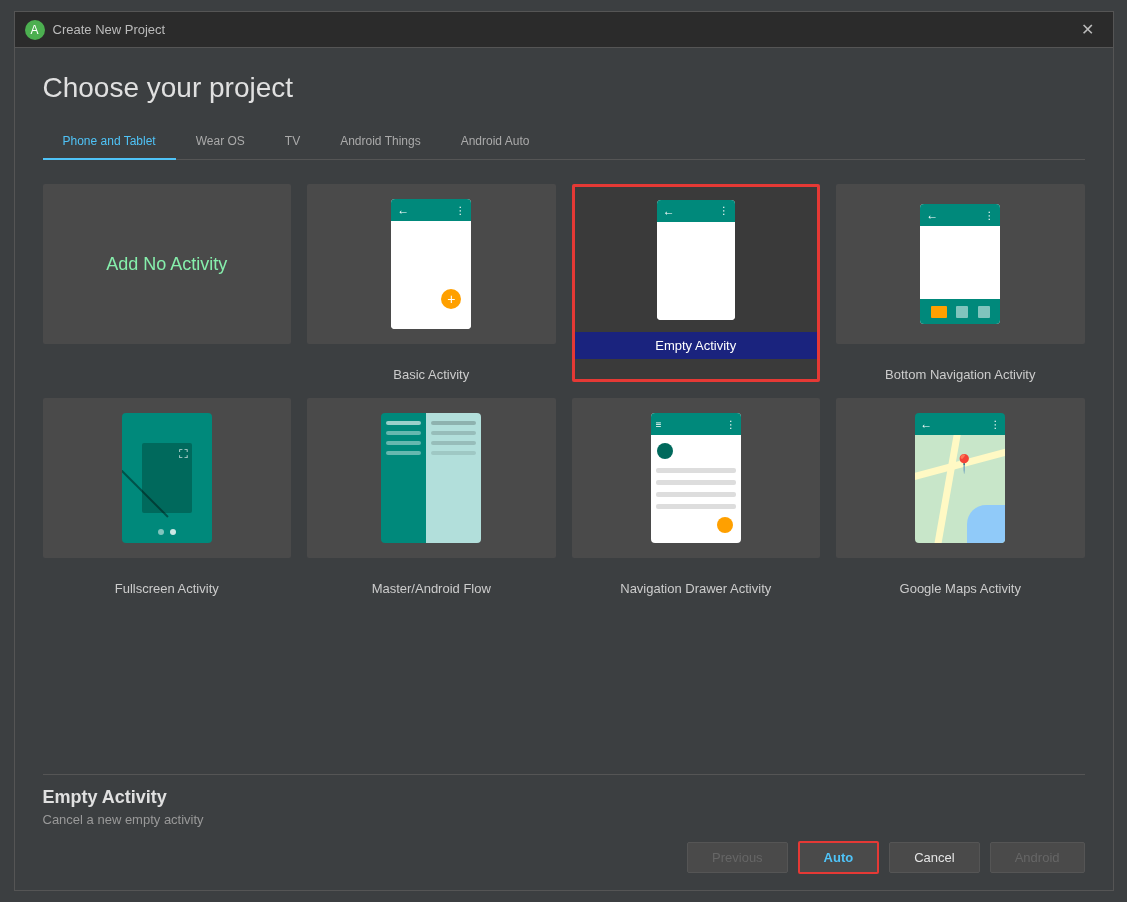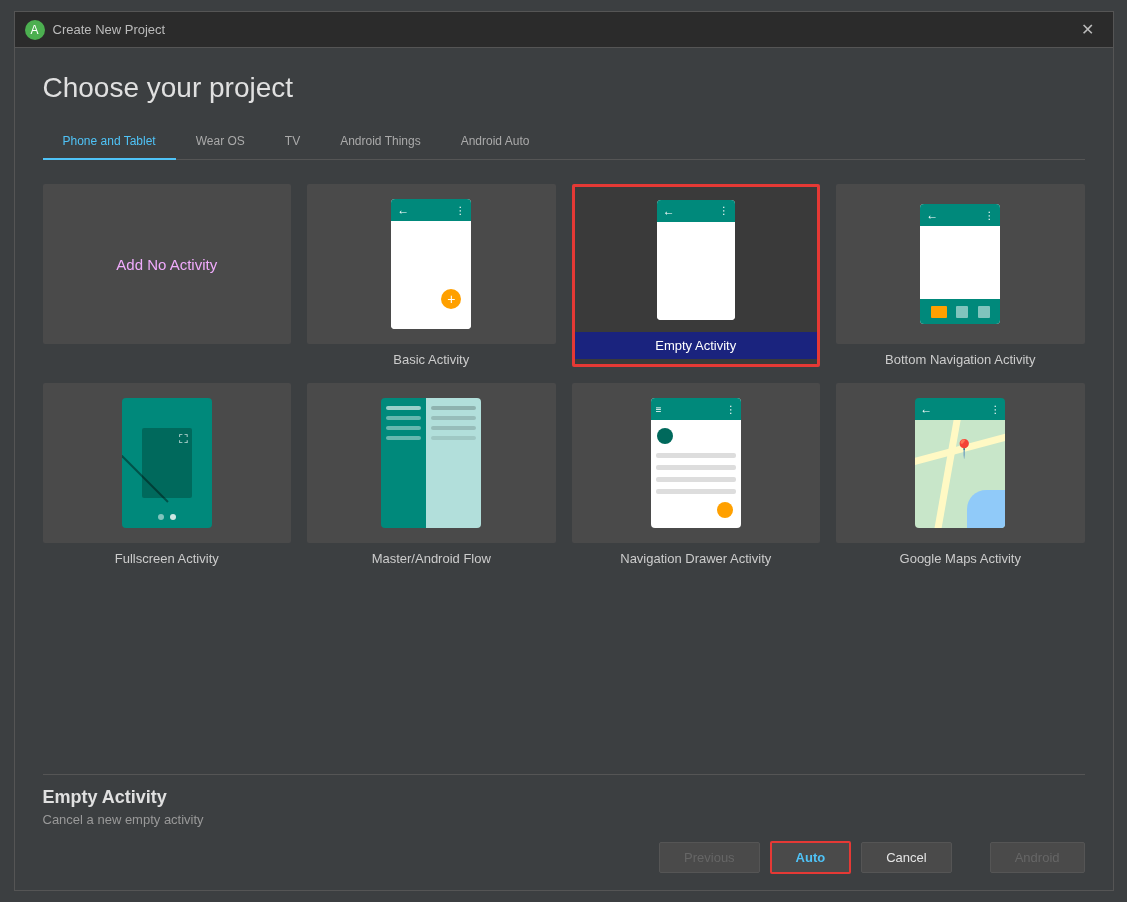--- a/index.html
+++ b/index.html
@@ -121,21 +121,21 @@
       border-radius: 2px;
       position: relative;
       overflow: hidden;
       display: flex;
       align-items: center;
       justify-content: center;
     }
     .card-label {
       color: #ccc;
       font-size: 13px;
-      margin-top: 8px;
+      margin-top: 23px;
       text-align: center;
     }
     
     .no-activity {
       display: flex;
       flex-direction: column;
       align-items: center;
       justify-content: center;
     }
     
@@ -242,21 +242,20 @@
     }
     .btn-primary {
       background: #4a4a4a;
       color: #4fc3f7;
       border: 2px solid #e53935;
       font-weight: bold;
     }
     .btn-disabled {
       color: #666;
       cursor: default;
-      margin-left: 28px;
     }
   </style>
 </head>
 <body>
 
 <div class="window">
 
   <div class="titlebar">
     <div class="titlebar-left">
       <div class="titlebar-icon">A</div>
@@ -285,21 +284,21 @@
       <div class="tab">
         <span>Android Auto</span>
       </div>
     </div>
 
     <div class="grid-area">
       <div class="grid">
 
         <div class="card">
           <div class="card-image no-activity">
-            <span style="color:#f0abfc; font-size:15px;">Add No Activity</span>
+            <span style="color:#86efac; font-size:18px;">Add No Activity</span>
           </div>
         </div>
 
         <div class="card">
           <div class="card-image" style="display:flex; align-items:center; justify-content:center;">
             <div class="phone-mock" style="position:relative; height:130px;">
               <div class="phone-header">
                 <span class="phone-header-arrow">←</span>
                 <span class="phone-header-dots">⋮</span>
               </div>

